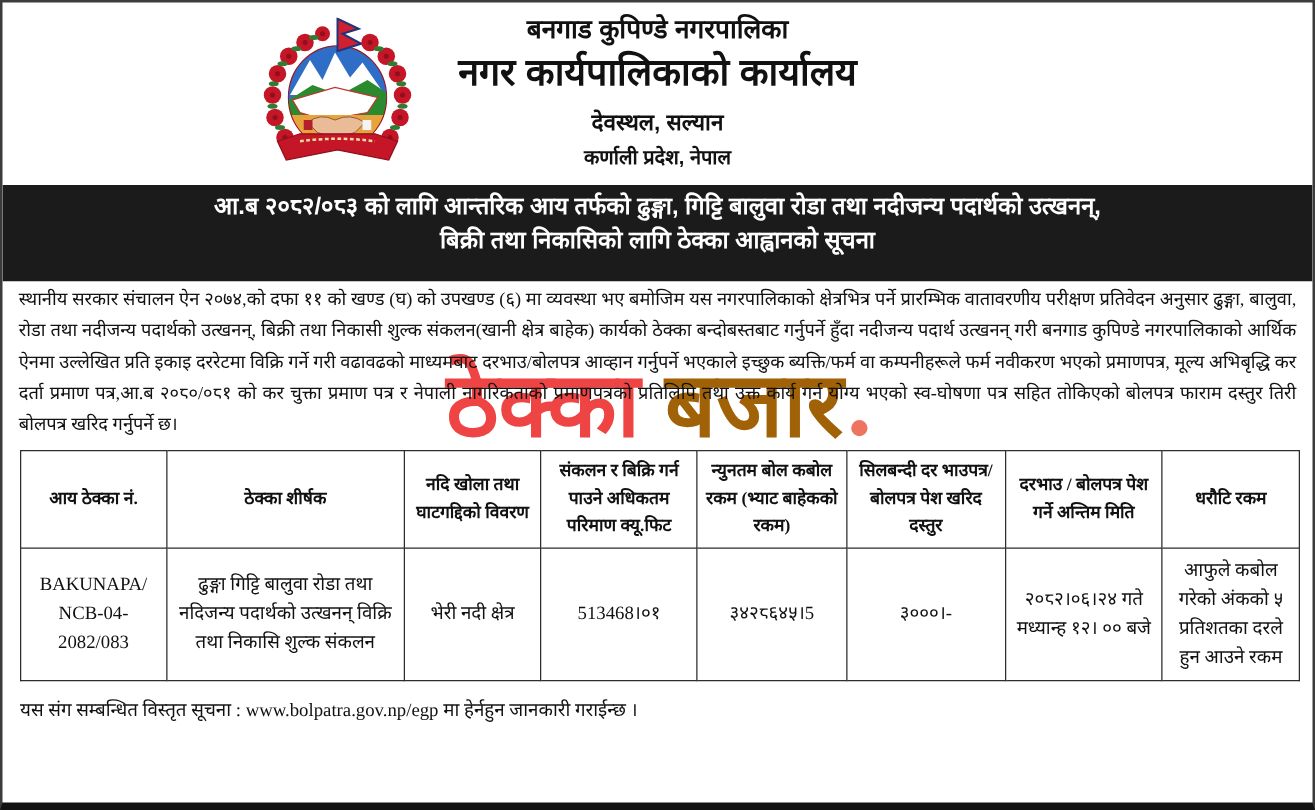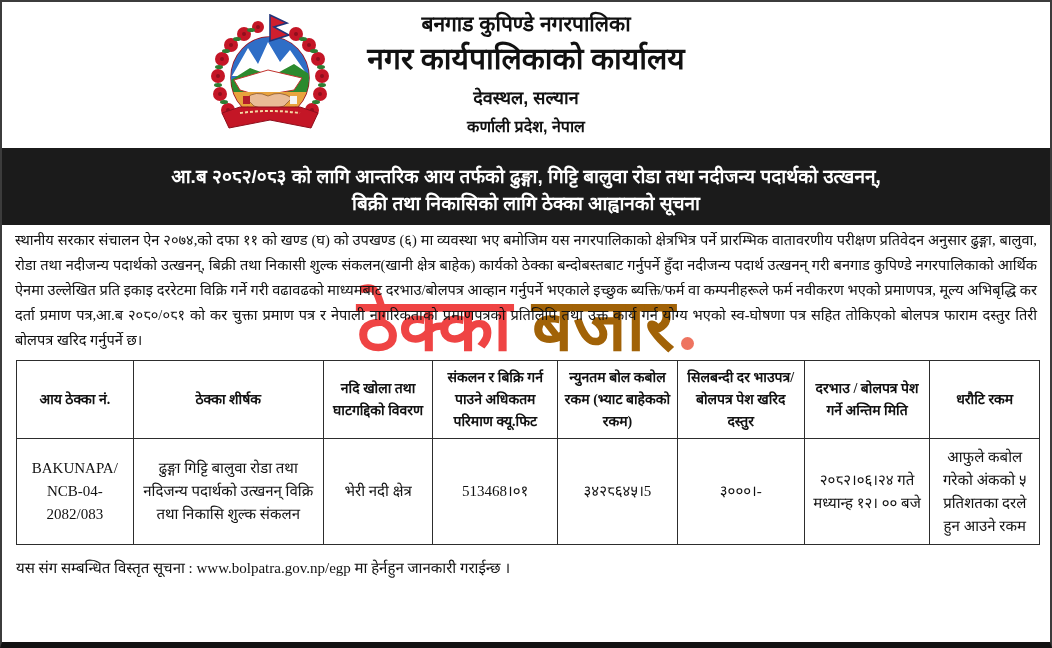--- a/index.html
+++ b/index.html
@@ -12,27 +12,27 @@
     border:2px solid #3c3c3c;
     border-bottom:6px solid #121212;
     overflow:hidden;
     font-family:"Liberation Serif","DejaVu Serif",serif;
     color:#111;
   }
   
   .header{ position:relative; height:146px; text-align:center; padding-top:8px; }
   .logo{ position:absolute; left:208px; top:12px; width:120px; height:126px; }
   .hdr-muni   { font-size:21px; font-weight:bold; line-height:27px; font-family:"Liberation Sans","DejaVu Sans",sans-serif;}
-  .hdr-office { font-size:30px; font-weight:bold; line-height:38px; margin-top:3px; font-family:Liberation Serif, serif;}
+  .hdr-office { font-size:30px; font-weight:bold; line-height:38px; margin-top:3px; font-family:Liberation Sans, sans-serif;}
   .hdr-place  { font-size:18px; font-weight:bold; line-height:24px; margin-top:8px; font-family:"Liberation Sans","DejaVu Sans",sans-serif;}
   .hdr-prov   { font-size:16px; font-weight:bold; line-height:22px; margin-top:6px; font-family:"Liberation Sans","DejaVu Sans",sans-serif;}
   
   .banner{
     background:#1b1b1b; color:#ffffff; text-align:center;
-    padding:15px 8px; height:77px;
+    padding:4px 8px; height:77px;
   }
   .banner div{ font-size:19px; font-weight:bold; line-height:27px; font-family:"Liberation Sans","DejaVu Sans",sans-serif;}
   
   .publish{ text-align:center; font-size:15px; font-weight:bold; padding:8px 0 4px; }
   
   .bodywrap{ position:relative; }
   .bodytext{
     position:relative; z-index:2;
     padding:3px 13px 0 13px;
     font-size:14.6px; line-height:25px;

